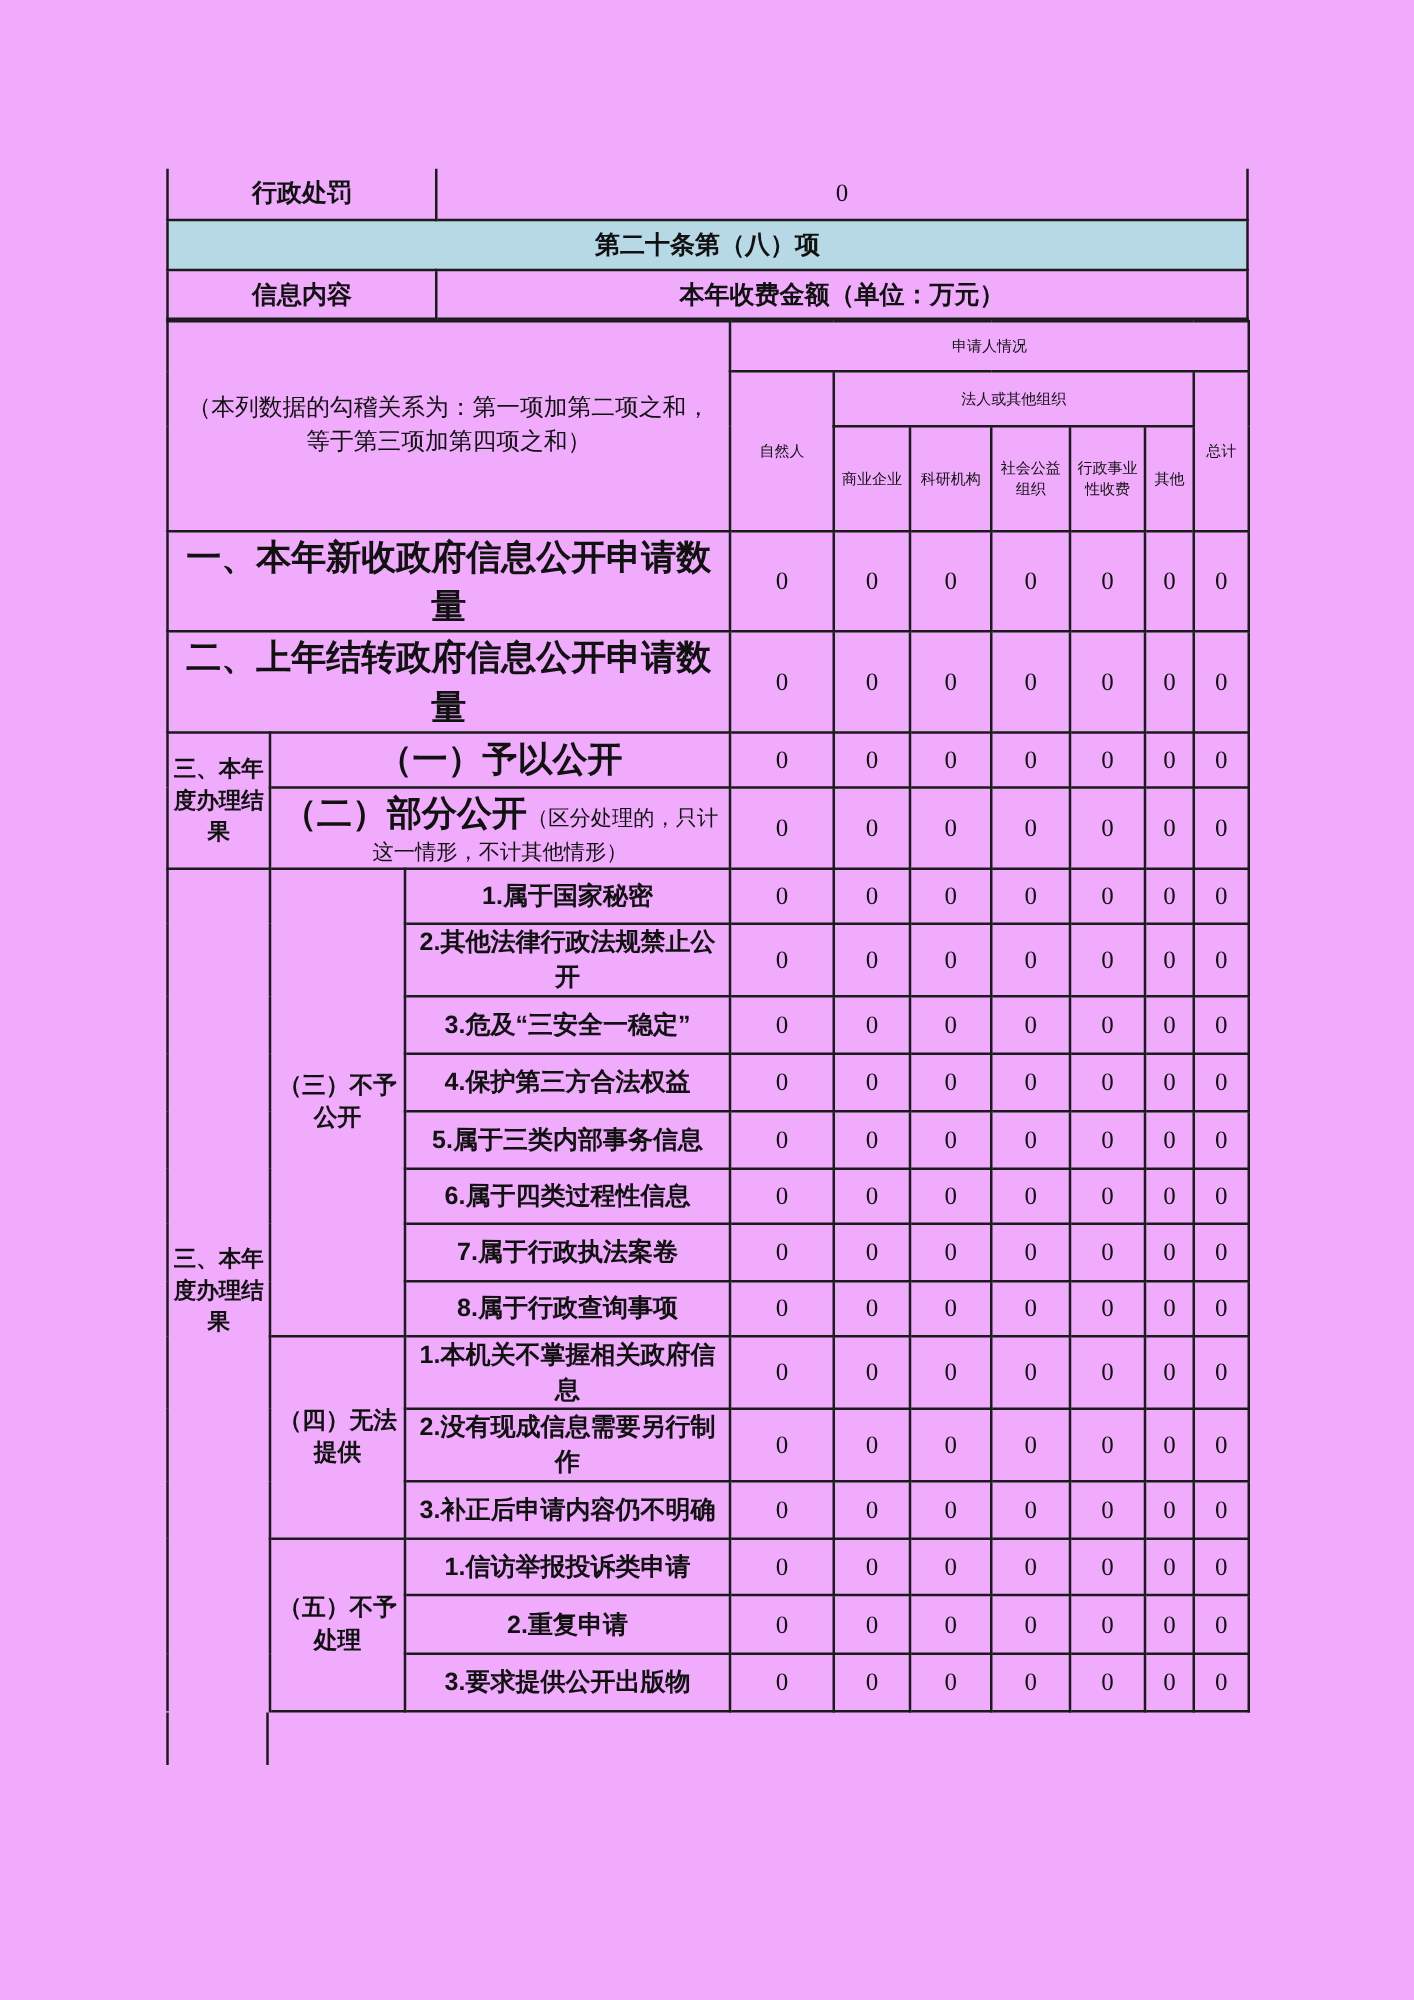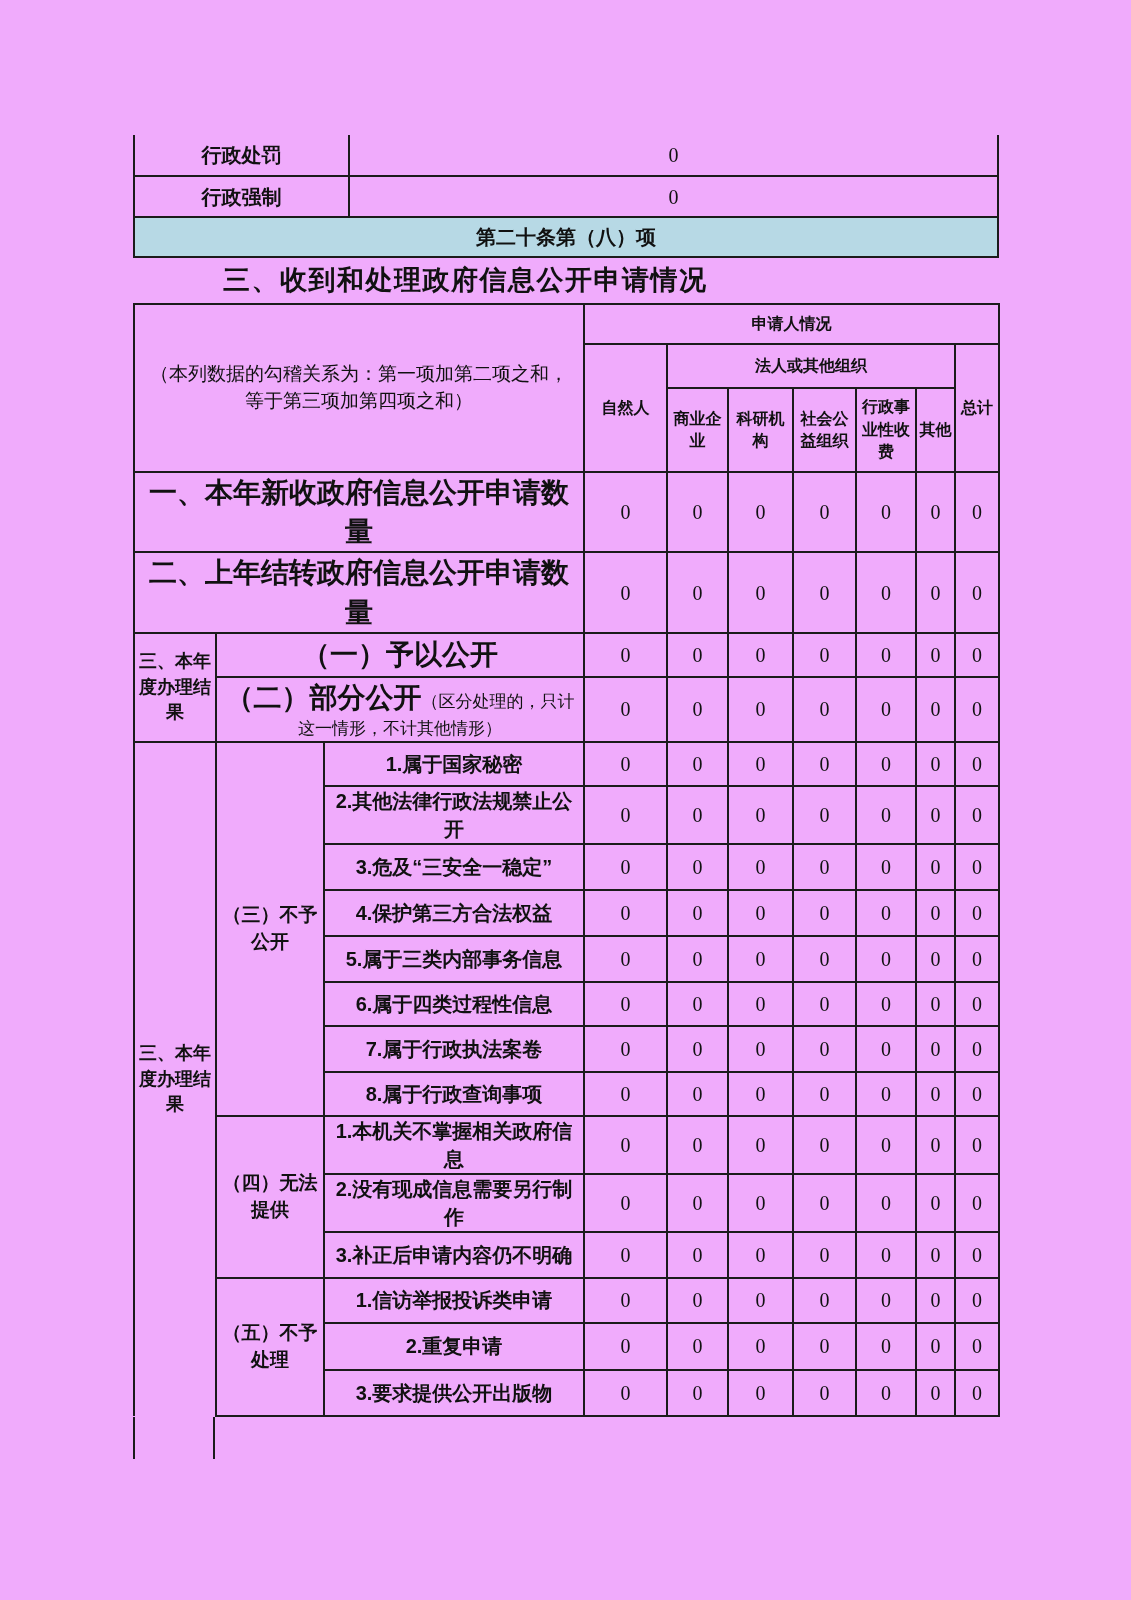--- a/index.html
+++ b/index.html
@@ -43,21 +43,21 @@
   .heading{
     height:45px;
     line-height:45px;
     padding-left:90px;
     font-size:27px;
     font-weight:bold;
     letter-spacing:1.5px;
     white-space:nowrap;
   }
   
-  .hdr{font-weight:bold;font-size:16px;line-height:1.5;margin-top:40px;}
+  .hdr{font-weight:normal;font-size:12px;line-height:1.5;margin-top:40px;}
   .note-cell{
     font-size:19px;
     font-weight:normal;
     font-family:"Liberation Serif", serif;
     line-height:1.7;
   }
   .group-cell{font-weight:bold;font-size:18px;padding:0 1px;line-height:1.55;}
   .cat-cell{font-weight:bold;font-size:19px;line-height:1.5;}
   .item{font-weight:bold;font-size:20px;line-height:1.35;}
   .rowlab{font-weight:bold;font-size:28px;}
@@ -88,31 +88,30 @@
     <table class="tbl top-table">
       <colgroup>
           <col style="width:215px">
           <col style="width:649px">
         </colgroup>
       <tbody>
           <tr class="th41">
         <td class="lab">行政处罚</td>
         <td class="num">0</td>
       </tr>
-      <tr class="th41">
-        <td class="lab">行政强制</td>
-        <td class="num">0</td>
-      </tr>
       <tr class="th40">
         <td class="blue-band" colspan="2">第二十条第（八）项</td>
       </tr>
+      <tr class="th39">
+        <td class="lab">信息内容</td>
+        <td class="lab">本年收费金额（单位：万元）</td>
+      </tr>
     </tbody>
       </table>
 
-    <div class="heading">三、收到和处理政府信息公开申请情况</div>
 
     <table class="tbl main-table" style="width:865px">
       <colgroup>
         <col style="width:82px">
           <col style="width:108px">
           <col style="width:260px">
         <col style="width:83px">
           <col style="width:61px">
           <col style="width:65px">
         <col style="width:63px">

